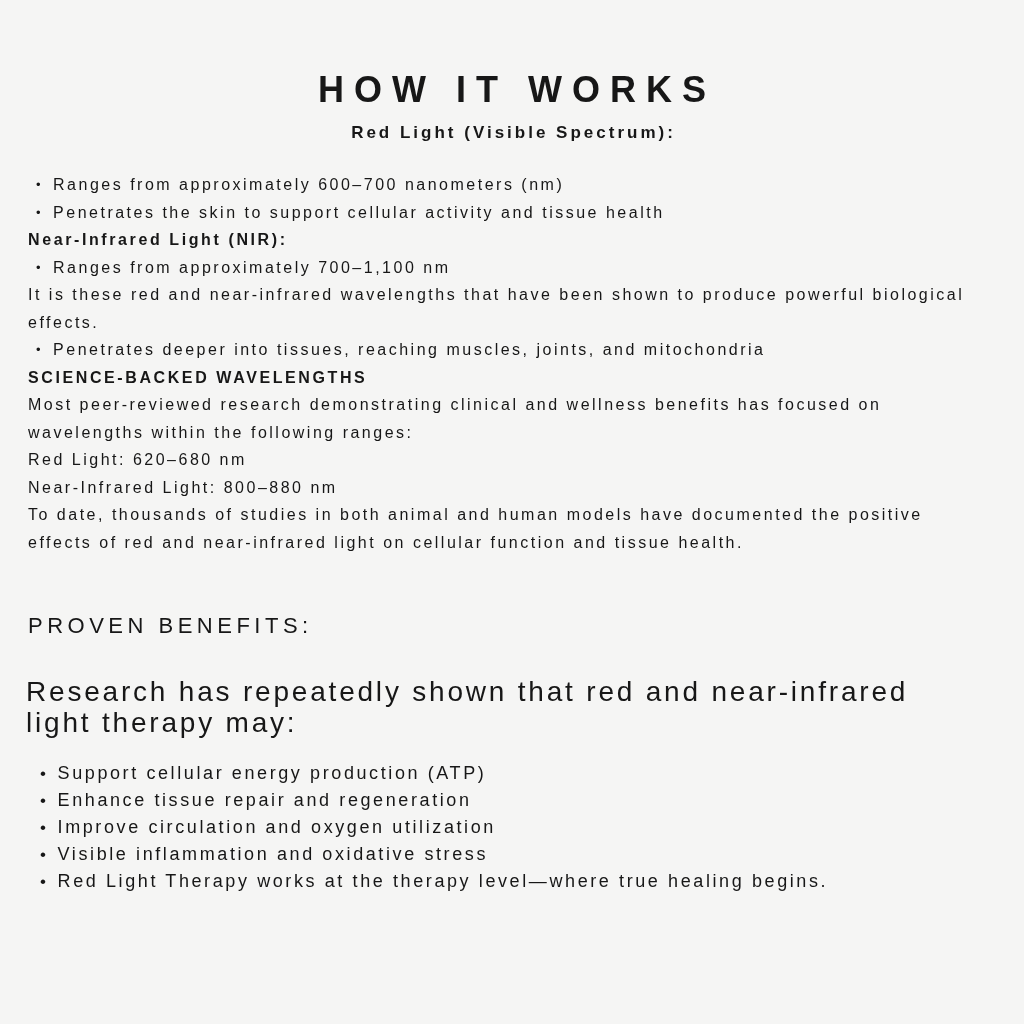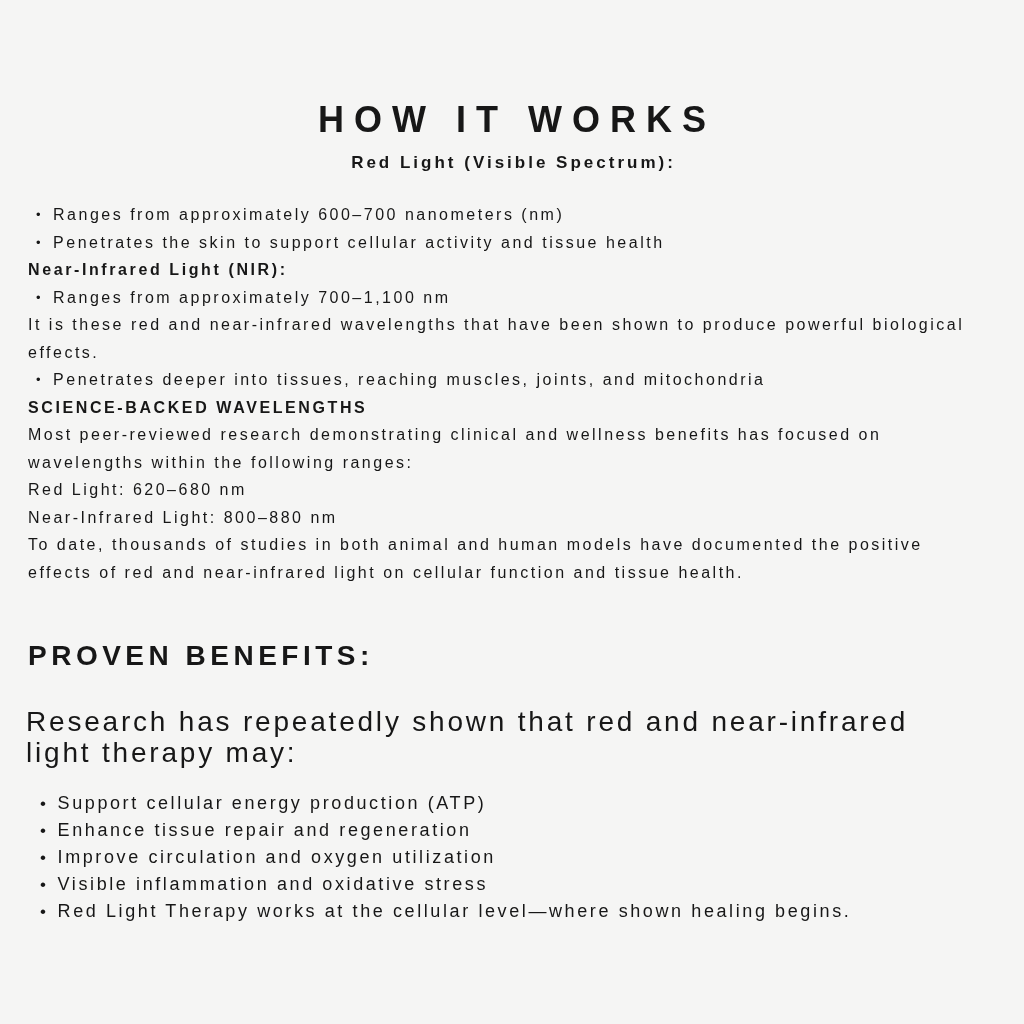--- a/index.html
+++ b/index.html
@@ -11,21 +11,21 @@
     height: 1024px;
     overflow: hidden;
     background: #f5f5f4;
     color: #171717;
     font-family: "Liberation Sans", sans-serif;
     -webkit-font-smoothing: antialiased;
   }
 
   
   .header {
-    padding-top: 102px;
+    padding-top: 72px;
     text-align: center;
   }
   .title {
     font-size: 36px;
     line-height: 36px;
     font-weight: 700;
     letter-spacing: 10px;
     margin-right: -10px; 
   }
   .subtitle {
@@ -50,23 +50,23 @@
   .spectrum .dot {
     display: inline-block;
     margin: 0 10px 0 8px;
     font-size: 13px;
     vertical-align: 1px;
   }
 
   
   .benefits-heading {
     margin: 58px 0 16px 28px;
-    font-size: 28px;
+    font-size: 22px;
     line-height: 24px;
-    font-weight: 700;
+    font-weight: 400;
     letter-spacing: 4.5px;
   }
   .benefits-intro {
     margin: 38px 40px 0 26px;
     max-width: 945px;
     font-size: 28px;
     line-height: 31px;
     letter-spacing: 2.8px;
   }
   .benefits-list {
@@ -106,14 +106,14 @@
 
 <div class="benefits-heading">PROVEN BENEFITS:</div>
 
 <div class="benefits-intro">Research has repeatedly shown that red and near-infrared light therapy may:</div>
 
 <div class="benefits-list">
   <div class="benefit-item"><span class="dot">•</span><span>Support cellular energy production (ATP)</span></div>
   <div class="benefit-item"><span class="dot">•</span><span>Enhance tissue repair and regeneration</span></div>
   <div class="benefit-item"><span class="dot">•</span><span>Improve circulation and oxygen utilization</span></div>
   <div class="benefit-item"><span class="dot">•</span><span>Visible inflammation and oxidative stress</span></div>
-  <div class="benefit-item"><span class="dot">•</span><span>Red Light Therapy works at the cellular level—where shown healing begins.</span></div>
+  <div class="benefit-item"><span class="dot">•</span><span>Red Light Therapy works at the therapy level—where true healing begins.</span></div>
 </div>
 
 </body></html>

